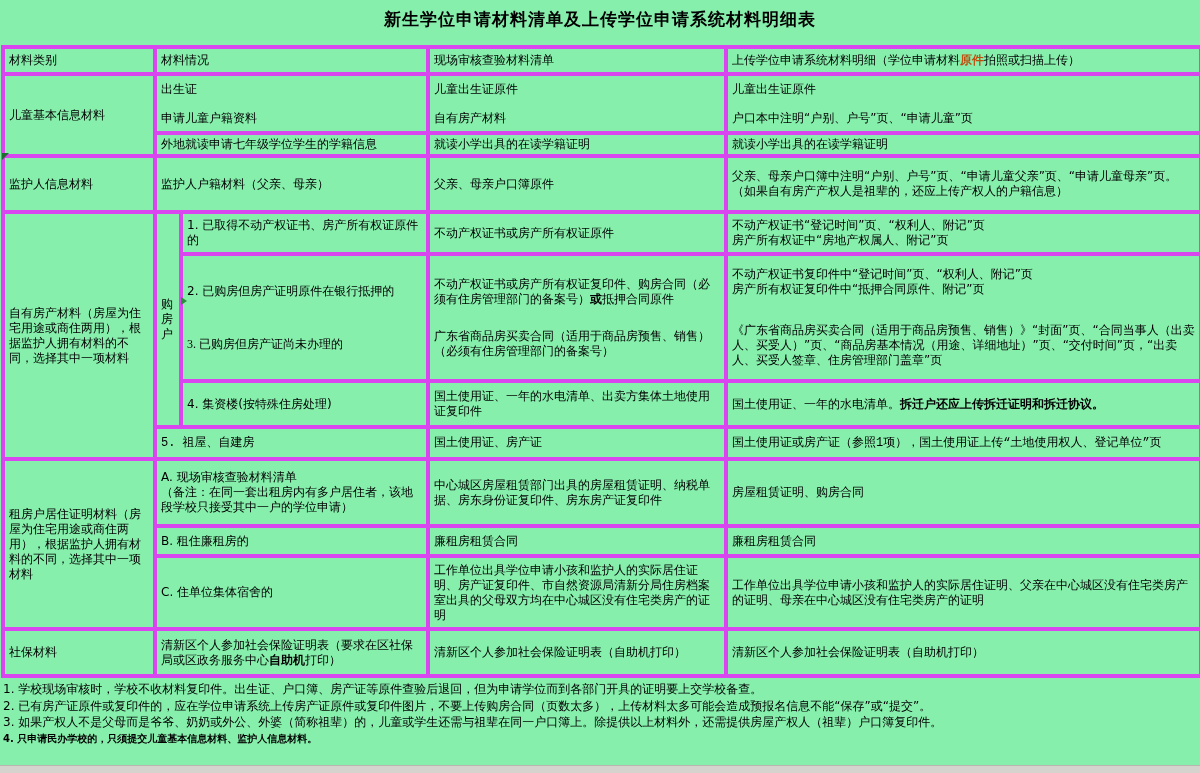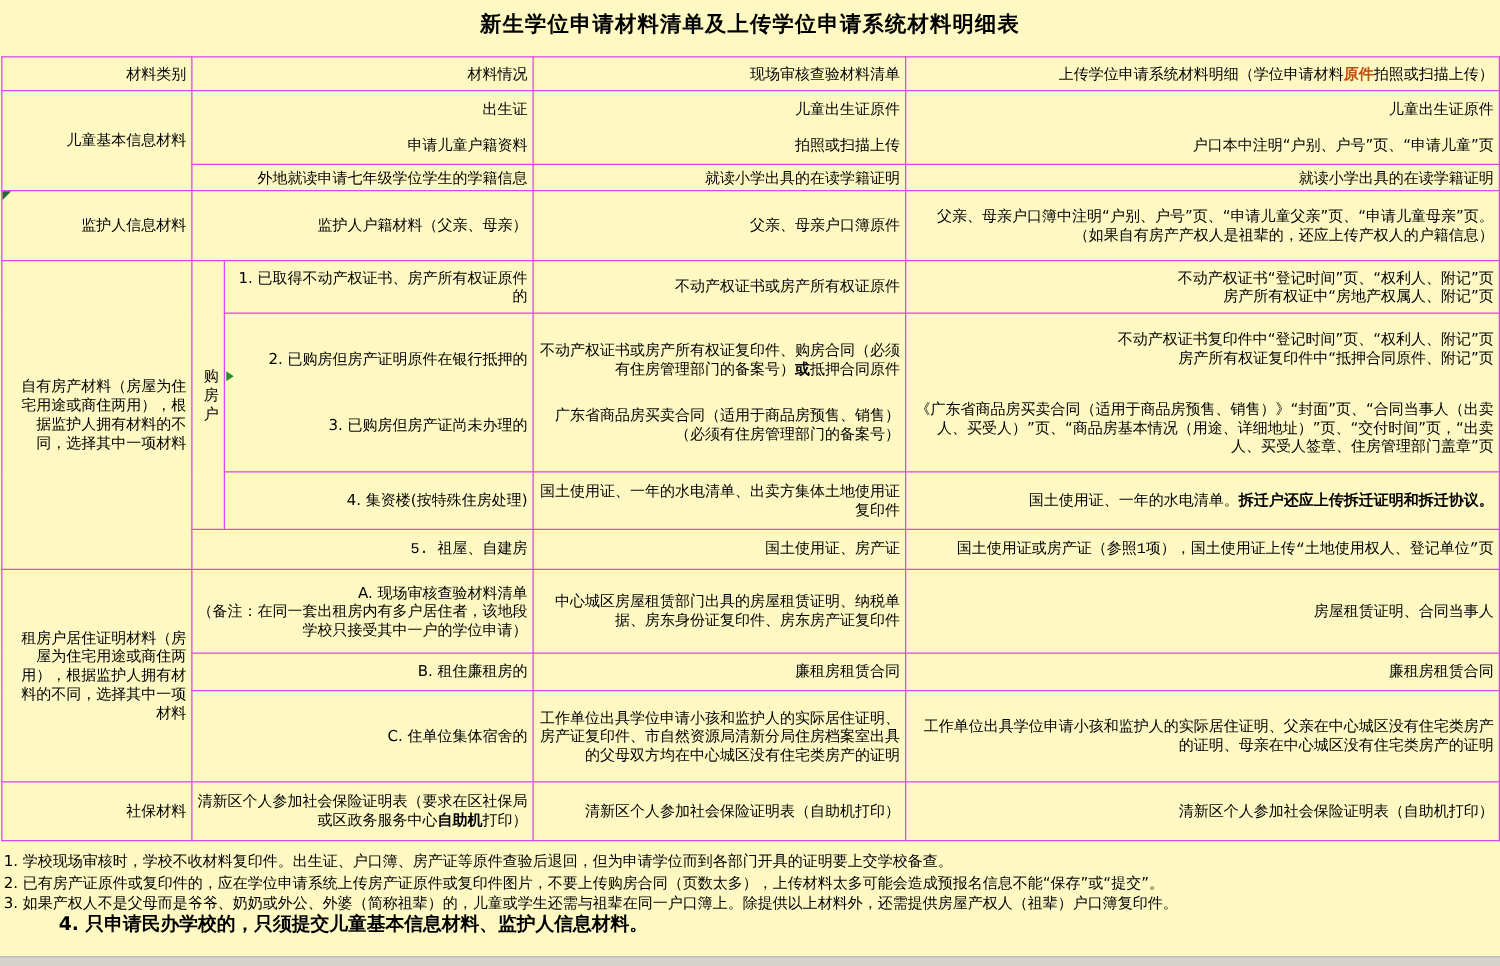--- a/index.html
+++ b/index.html
@@ -1,34 +1,34 @@
 <!DOCTYPE html>
 <html><head>
 <meta charset="utf-8">
 <style>
   * { margin:0; padding:0; box-sizing:border-box; }
   html,body { width:1200px; height:773px; background:#fff; font-family:"DejaVu Sans",sans-serif; }
-  #page { position:relative; width:1200px; height:773px; background:#fef9c3; overflow:hidden; color:#000; }
+  #page { position:relative; width:1200px; height:773px; background:#86efac; overflow:hidden; color:#000; }
 
   .title { position:absolute; top:8px; left:0; width:1200px; text-align:center;
            font-size:17px; font-weight:bold; letter-spacing:1px; }
 
   table.materials { position:absolute; top:45px; left:1px; width:1198px;
                     border-collapse:collapse; table-layout:fixed; }
   table.materials td, table.materials th {
-      border:1px solid #d946ef; font-size:12px; font-weight:normal;
-      line-height:15px; padding:2px 4px; vertical-align:middle; text-align:right;
+      border:4px solid #d946ef; font-size:12px; font-weight:normal;
+      line-height:15px; padding:2px 4px; vertical-align:middle; text-align:left;
       overflow:hidden; word-break:break-all;margin-left:31px;
   }
   th.hdr { text-align:center; }
   td.cat { text-align:center; }
   td.cat-left { text-align:left; padding-left:5px; }
   td.top { vertical-align:top; }
   .para + .para { margin-top:14px; }
-  td.gap-items .para + .para { margin-top:38px; }
+  td.gap-items .para + .para { margin-top:38px;font-family:Liberation Serif, serif; }
   td.gap-md .para + .para { margin-top:22px; }
   td.gap-c4 .para + .para { margin-top:26px; }
   td.pt { padding-top:14px; }
   td.pt-sm { padding-top:5px; }
   .indent { padding-left:14px; }
   .b { font-weight:bold; }
   .hl { color:#bf4e0e; font-weight:bold; }
   td.vert { text-align:center; padding:2px 0; line-height:25px; font-size:12px;
             word-break:break-all; vertical-align:middle; }
 
@@ -40,21 +40,21 @@
   tr.h-r5  { height:127px; }
   tr.h-r6  { height:46px; }
   tr.h-r7  { height:32px;font-family:Liberation Mono, monospace; }
   tr.h-r8  { height:67px; }
   tr.h-r9  { height:30px; }
   tr.h-r10 { height:73px; }
   tr.h-r11 { height:47px; }
 
   .notes { position:absolute; top:681px; left:3px; width:1192px; font-size:12px; line-height:16.5px; }
   .notes .note-line { white-space:nowrap; }
-  .note-bold { font-weight:bold; font-size:15px;margin-left:44px; }
+  .note-bold { font-weight:bold; font-size:10px; }
 
   .comment-marker { position:absolute; width:0; height:0;
       border-top:7px solid #1f6b33; border-right:7px solid transparent; }
   .marker-guardian { top:153px; left:2px; }
   .flag-marker { position:absolute; top:297px; left:181px; width:0; height:0;
       border-left:6px solid #2e8b3d; border-top:4px solid transparent; border-bottom:4px solid transparent; }
   .bottom-strip { position:absolute; left:0; top:765px; width:1200px; height:8px;
       background:#d6d3ce; border-top:1px solid #b9b6b0; }
 </style>
 </head>
@@ -82,21 +82,21 @@
     </tr>
 
     <tr class="h-r1">
       <td class="cat" rowspan="2">儿童基本信息材料</td>
       <td colspan="2">
         <div class="para">出生证</div>
         <div class="para">申请儿童户籍资料</div>
       </td>
       <td>
         <div class="para">儿童出生证原件</div>
-        <div class="para">拍照或扫描上传</div>
+        <div class="para">自有房产材料</div>
       </td>
       <td>
         <div class="para">儿童出生证原件</div>
         <div class="para">户口本中注明“户别、户号”页、“申请儿童”页</div>
       </td>
     </tr>
 
     <tr class="h-r2">
       <td colspan="2" class="indent">外地就读申请七年级学位学生的学籍信息</td>
       <td>就读小学出具的在读学籍证明</td>
@@ -151,21 +151,21 @@
       <td>国土使用证或房产证（参照1项），国土使用证上传“土地使用权人、登记单位”页</td>
     </tr>
 
     <tr class="h-r8">
       <td class="cat" rowspan="3">租房户居住证明材料（房屋为住宅用途或商住两用），根据监护人拥有材料的不同，选择其中一项材料</td>
       <td colspan="2">
         <div>A. 现场审核查验材料清单</div>
         <div>（备注：在同一套出租房内有多户居住者，该地段学校只接受其中一户的学位申请）</div>
       </td>
       <td>中心城区房屋租赁部门出具的房屋租赁证明、纳税单据、房东身份证复印件、房东房产证复印件</td>
-      <td>房屋租赁证明、合同当事人</td>
+      <td>房屋租赁证明、购房合同</td>
     </tr>
 
     <tr class="h-r9">
       <td colspan="2">B. 租住廉租房的</td>
       <td>廉租房租赁合同</td>
       <td>廉租房租赁合同</td>
     </tr>
 
     <tr class="h-r10">
       <td colspan="2">C. 住单位集体宿舍的</td>

